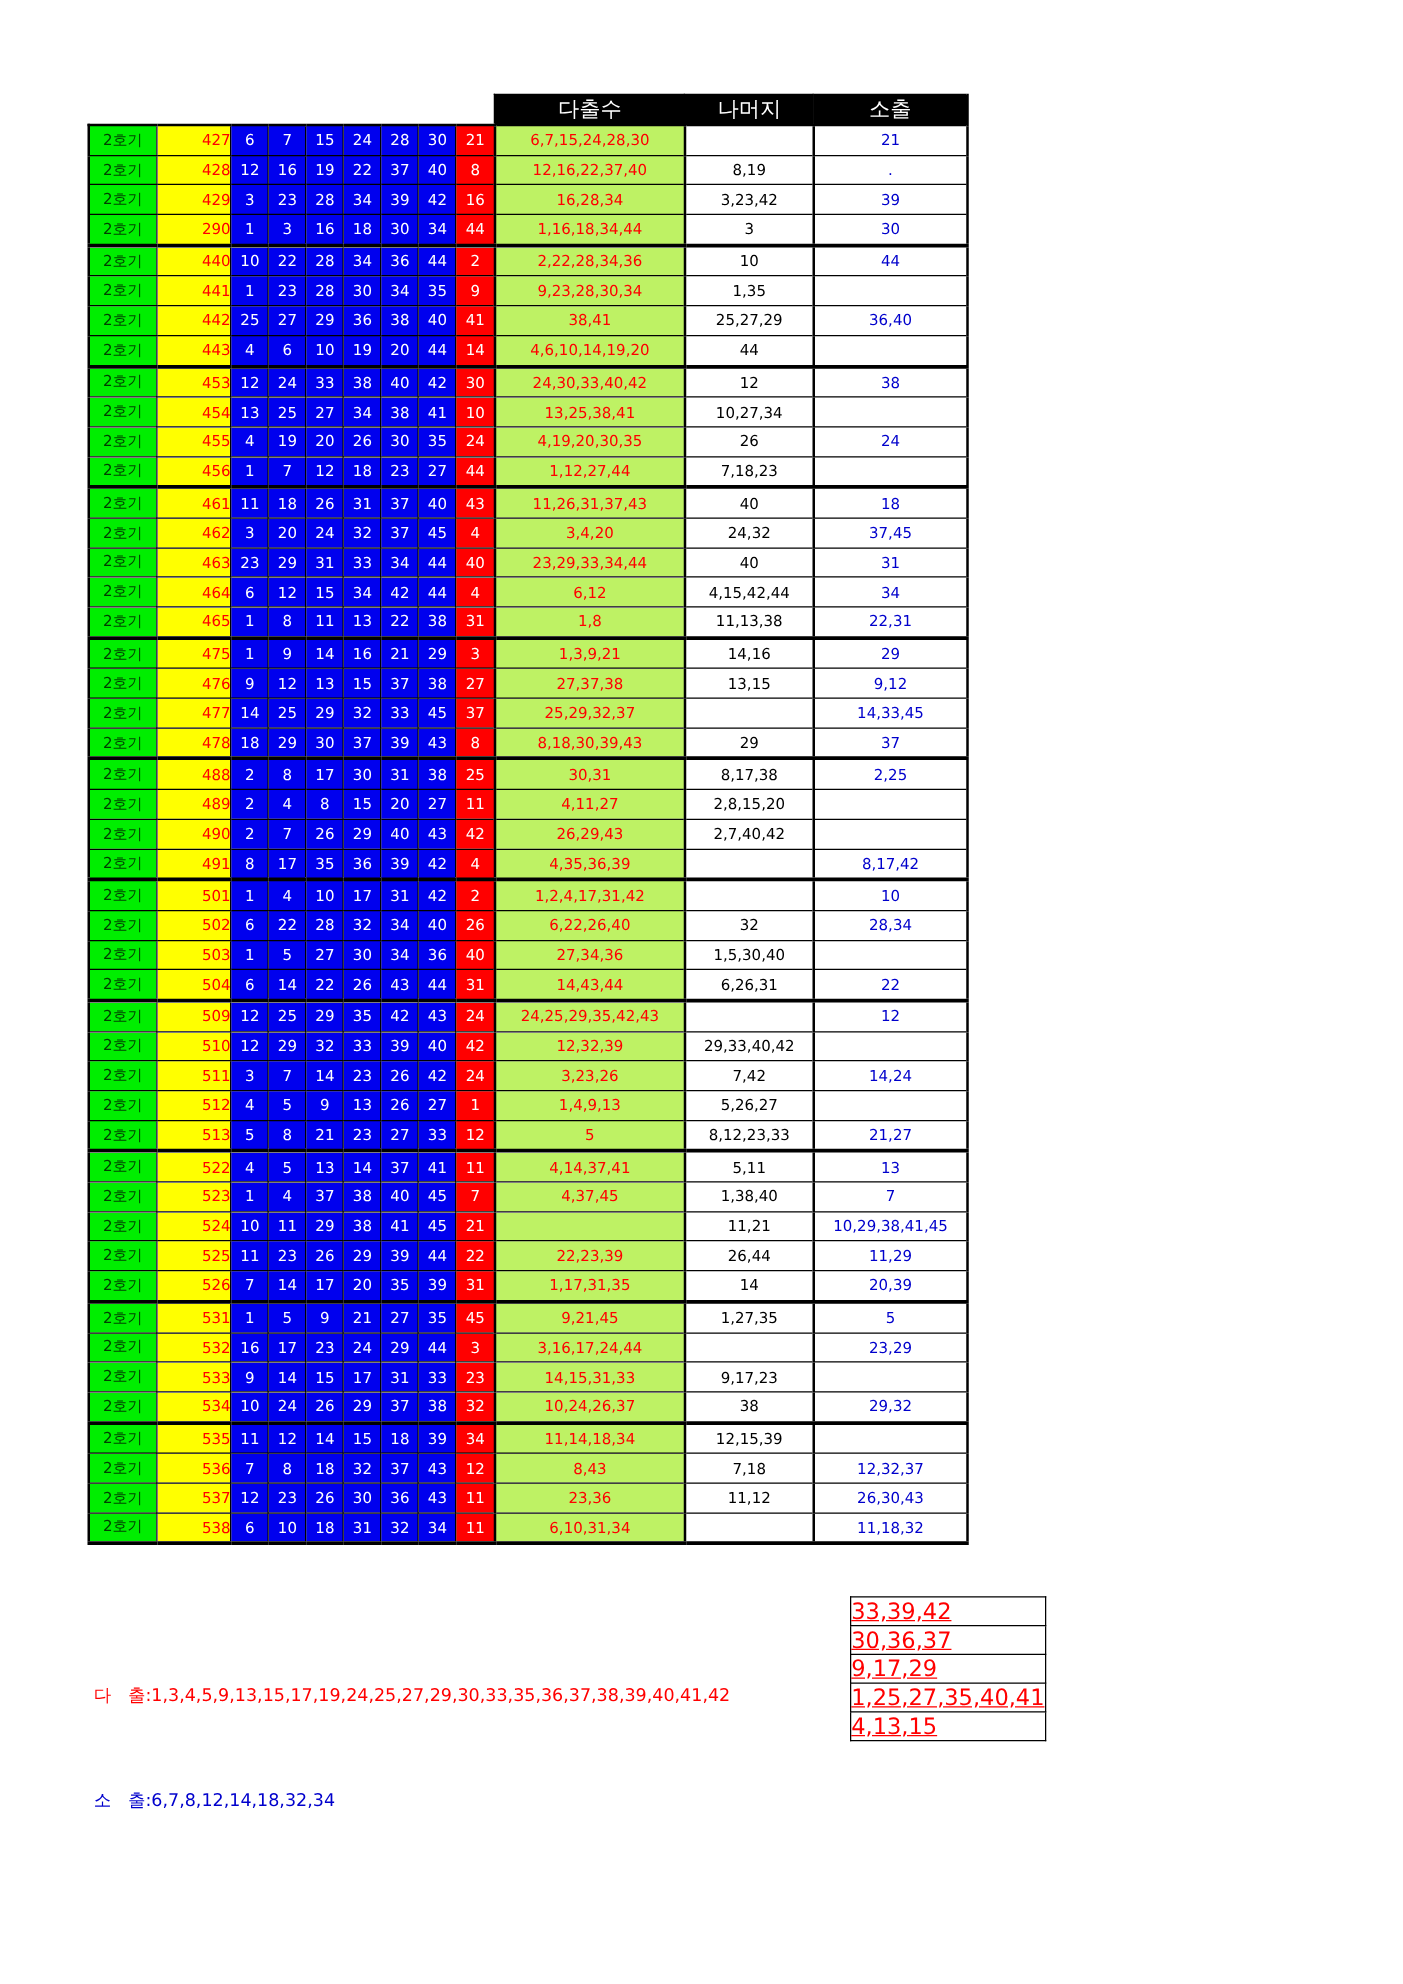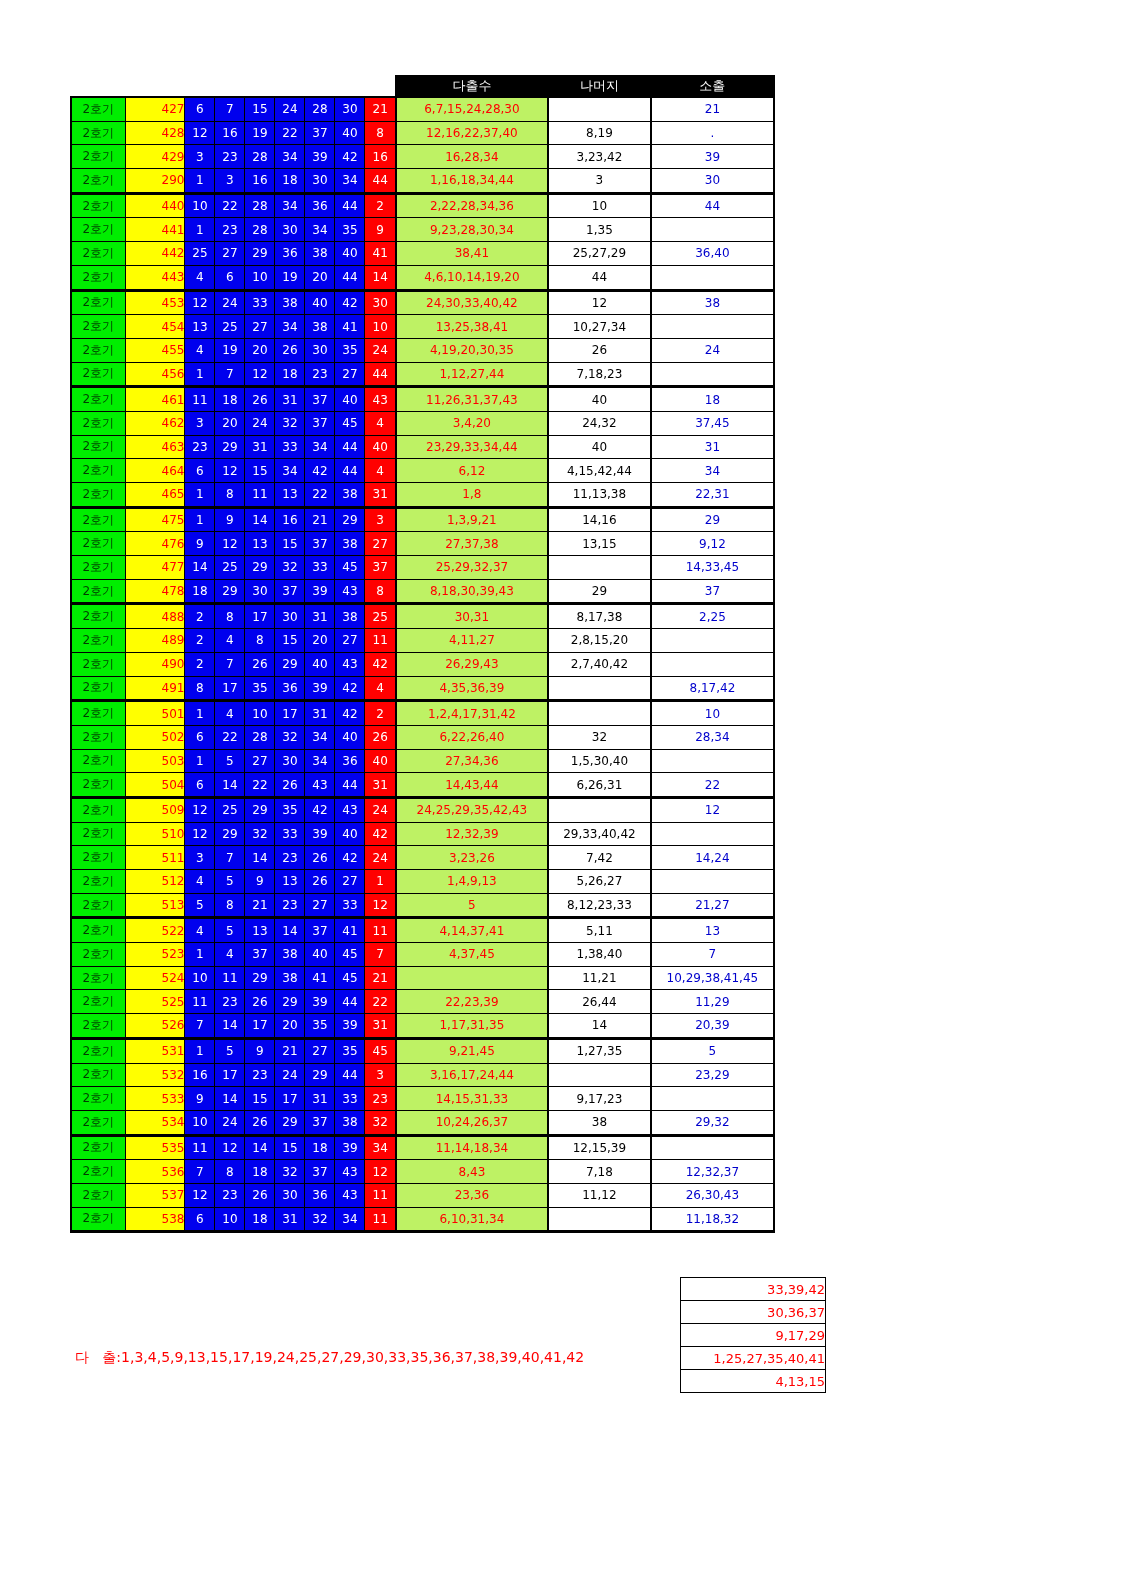--- a/index.html
+++ b/index.html
@@ -21,21 +21,21 @@
     position: absolute;
     left: 70px;
     top: 75px;
     border-collapse: collapse;
     table-layout: fixed;
   }
   .main-table thead th {
     height: 20px;
     padding: 0;
     font-weight: normal;
-    font-size: 13px;
+    font-size: 17px;
     vertical-align: middle;
   }
   .main-table th.spacer {
     border: none;
     background: transparent;
   }
   .main-table th.hcell {
     background: #000000;
     color: #ffffff;
     border: 1px solid #000000;
@@ -83,25 +83,26 @@
     position: absolute;
     left: 680px;
     top: 1277px;
     border-collapse: collapse;
   }
   .mini-table td {
     width: 144px;
     height: 22px;
     padding: 0;
     border: 1px solid #000000;
-    text-align: right;
+    text-align: left;
     vertical-align: middle;
-    font-size: 13px;
+    font-size: 18px;
     color: #ff0000;
     white-space: nowrap;
+    text-decoration: underline;
   }
 </style>
 </head>
 <body>
 
 <div class="sheet">
 
   <table class="main-table">
     <colgroup>
       <col style="width:54px">
@@ -782,20 +783,21 @@
           <td class="bonus">11</td>
           <td class="freq">6,10,31,34</td>
           <td class="rem"></td>
           <td class="small">11,18,32</td>
         </tr>
       </tbody>
   </table>
 
   <div class="summary">
     <div class="s-line s-red">다   출:1,3,4,5,9,13,15,17,19,24,25,27,29,30,33,35,36,37,38,39,40,41,42</div>
+    <div class="s-line s-blue">소   출:6,7,8,12,14,18,32,34</div>
   </div>
 
   <table class="mini-table">
     <tbody>
         <tr>
           <td>33,39,42</td>
         </tr>
         <tr>
           <td>30,36,37</td>
         </tr>

